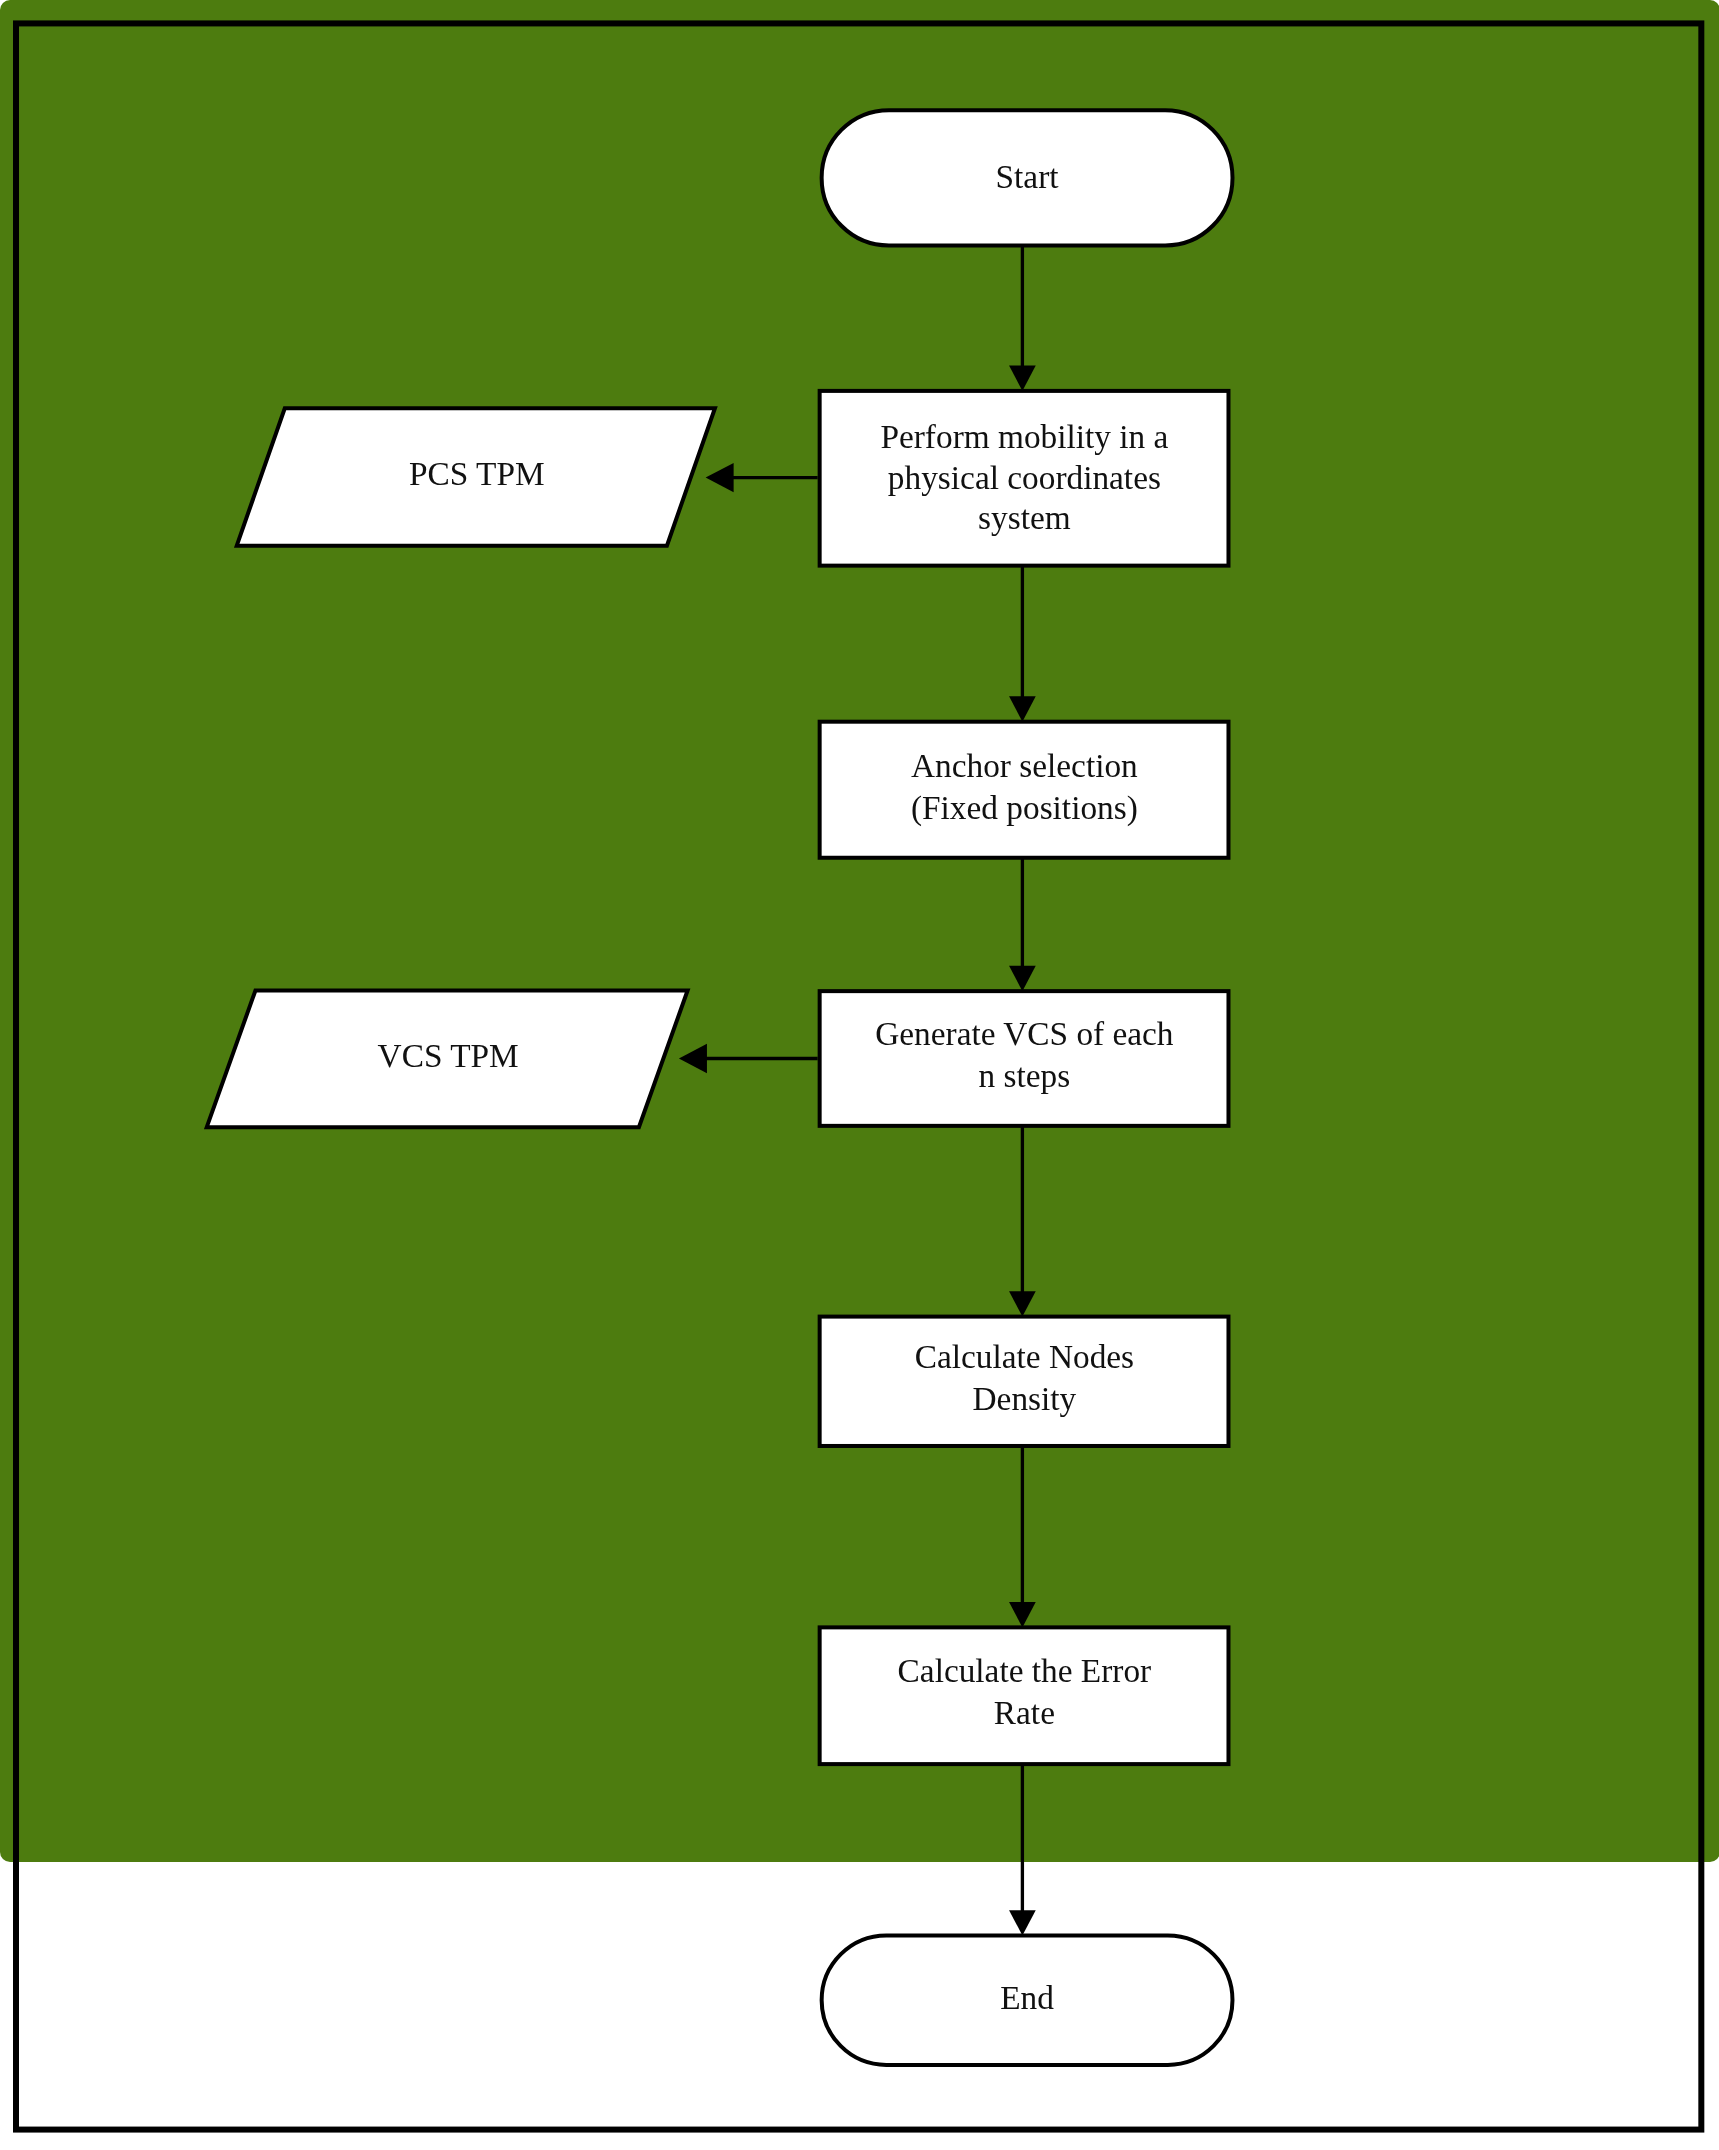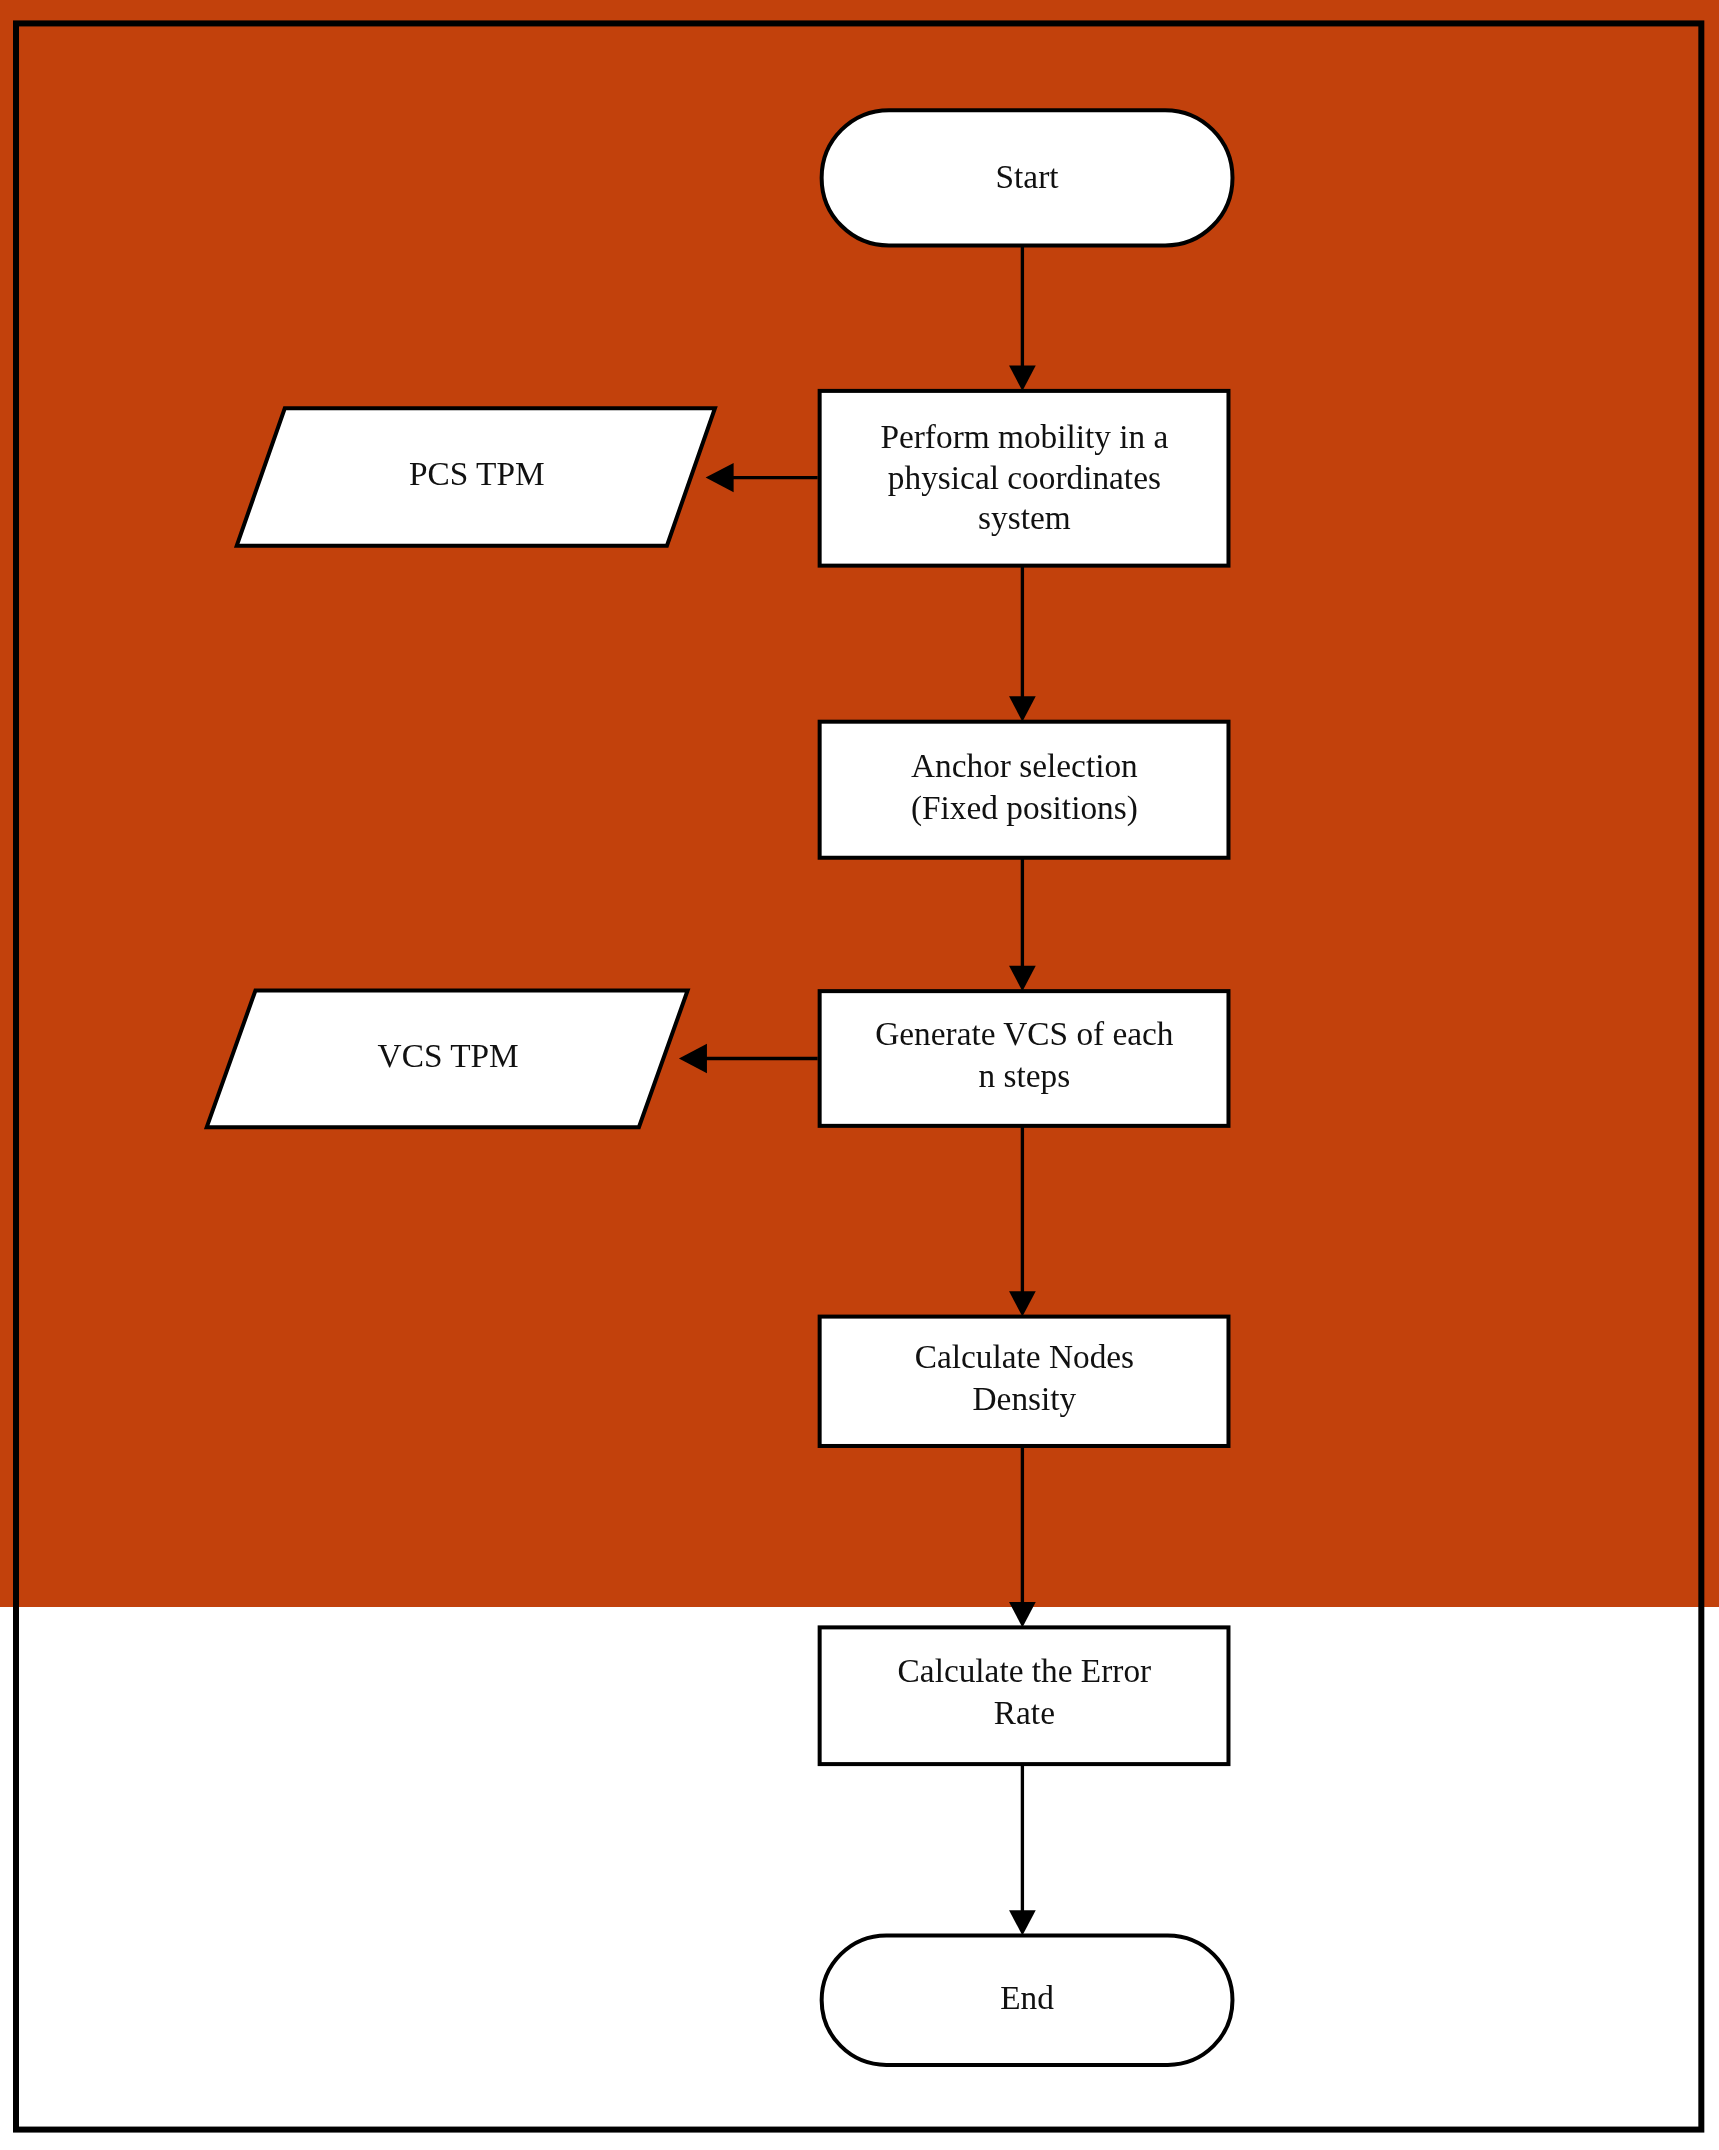--- a/index.html
+++ b/index.html
@@ -10,22 +10,23 @@
   }
   body {
     width: 1720px;
     height: 2151px;
     font-family: "Liberation Serif", "DejaVu Serif", serif;
     overflow: hidden;
   }
   #figure-root {
     position: relative;
     width: 1720px;
-    height: 1607px;
-    background: #c2410c;
+    height: 1862px;
+    background: #4d7c0f;
+    border-radius: 10px;
   }
   #flow-svg {
     display: block;
     width: 1720px;
     height: 2151px;
   }
   .shape-outline {
     fill: #ffffff;
     stroke: #000000;
     stroke-width: 6;

